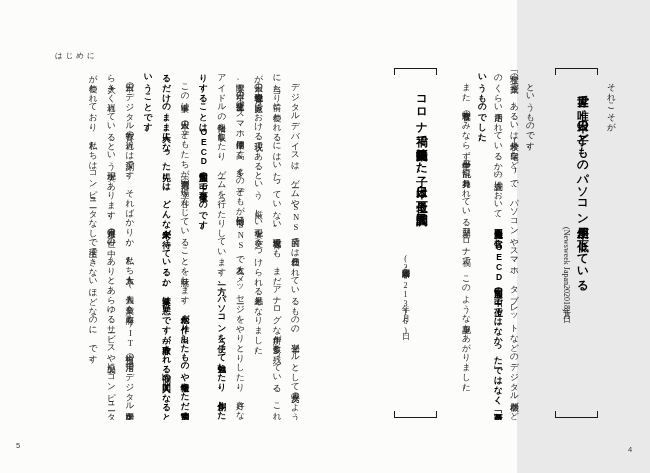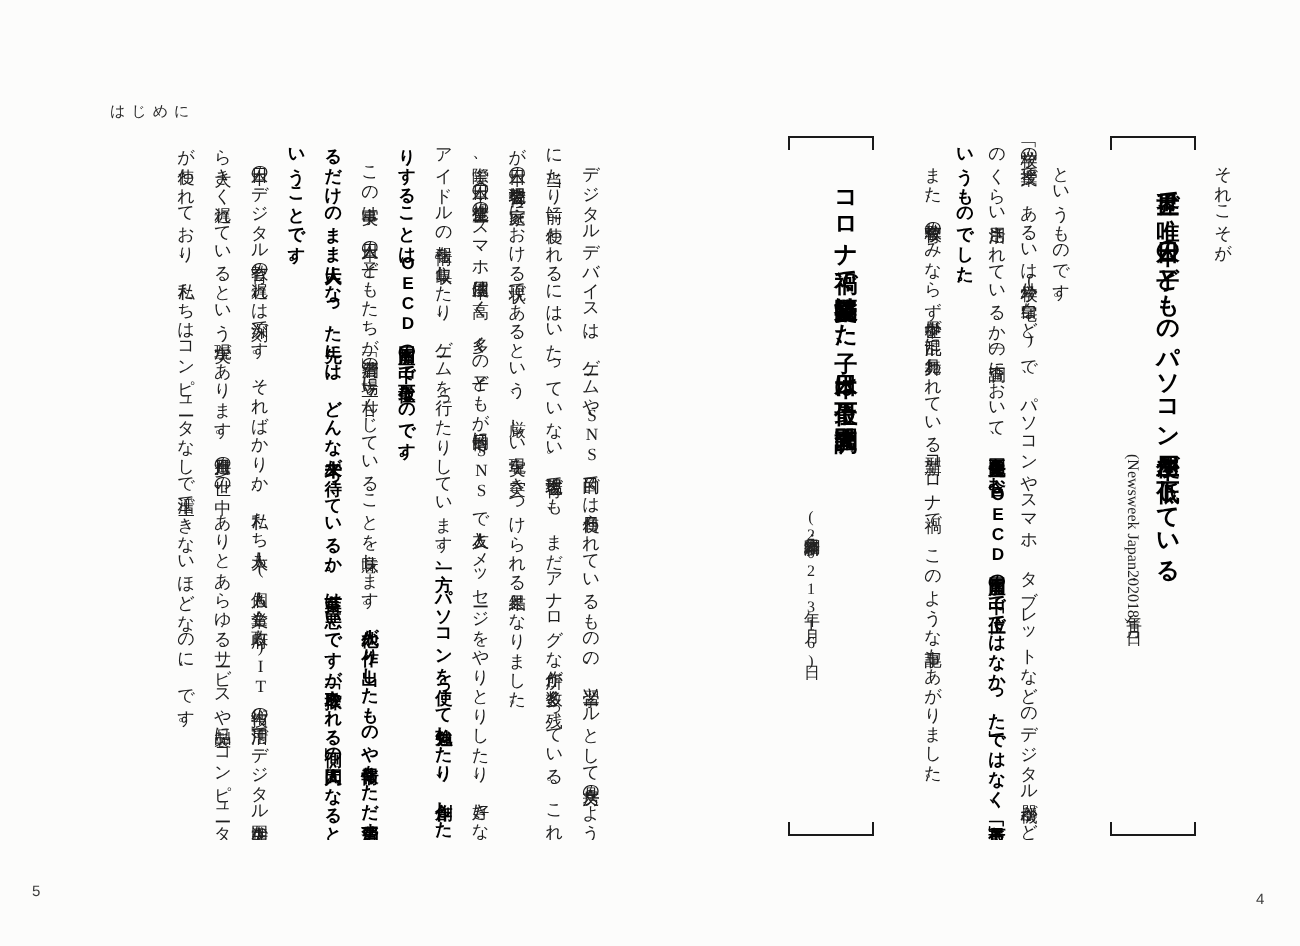--- a/index.html
+++ b/index.html
@@ -2,21 +2,21 @@
 <html lang="ja"><head>
 <meta charset="utf-8">
 <style>
   html,body{margin:0;padding:0;}
   body{
     width:650px;height:473px;overflow:hidden;
     background:#e9e9e9;
     font-family:"Liberation Serif","DejaVu Serif",serif;
   }
   .spread{
-    position:relative;width:650px;height:473px;
+    position:relative;width:517px;height:473px;
     background:#fcfcfb;
   }
   .page{position:absolute;top:0;height:473px;width:325px;}
   .page-left{left:0;}
   .page-right{left:325px;}
 
   
   .running-head{
     position:absolute;left:55px;top:51px;
     font-size:7.5px;letter-spacing:3px;color:#2b2b2b;

